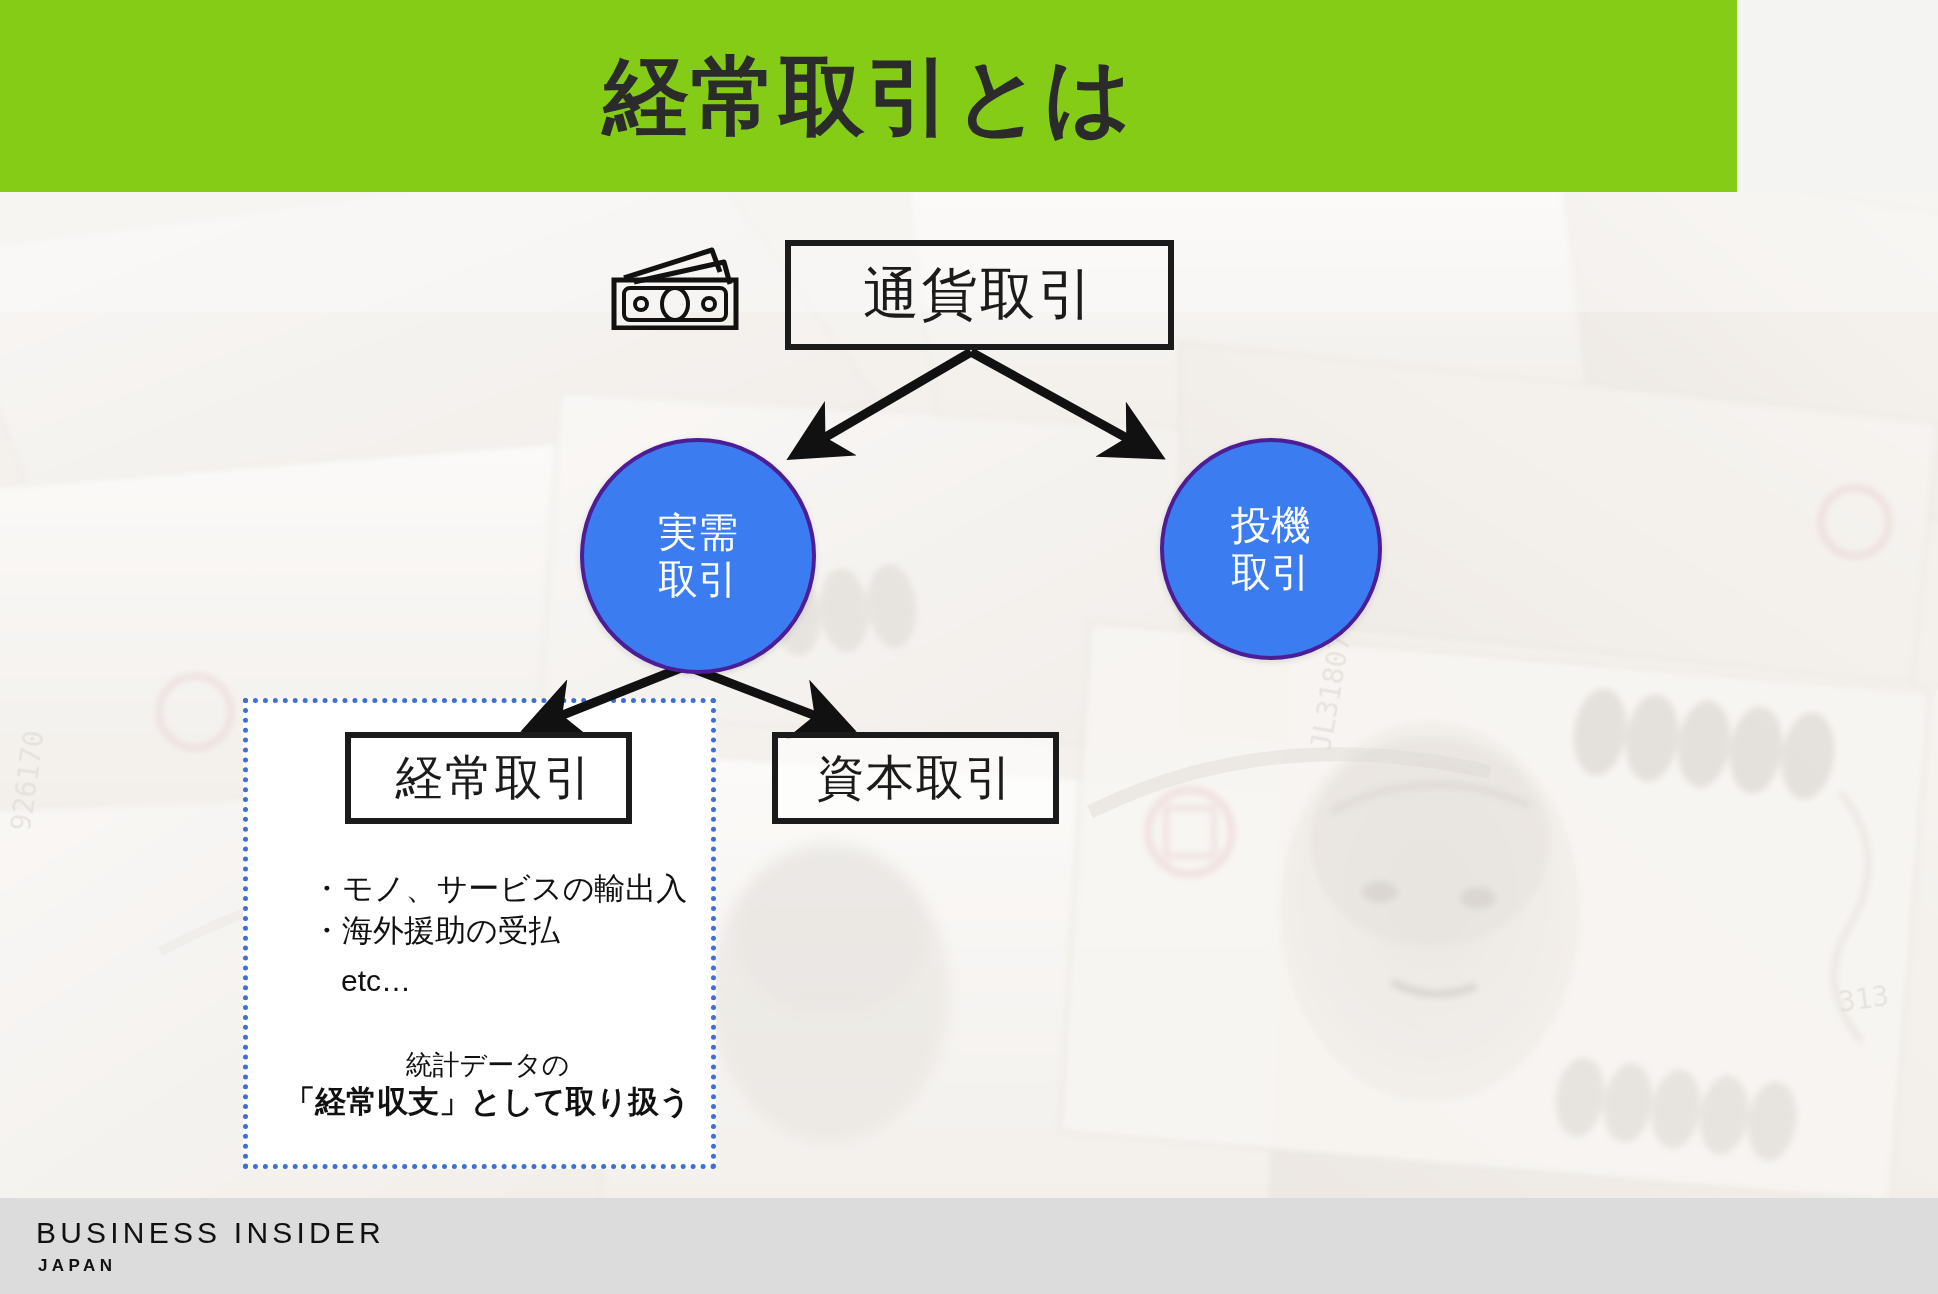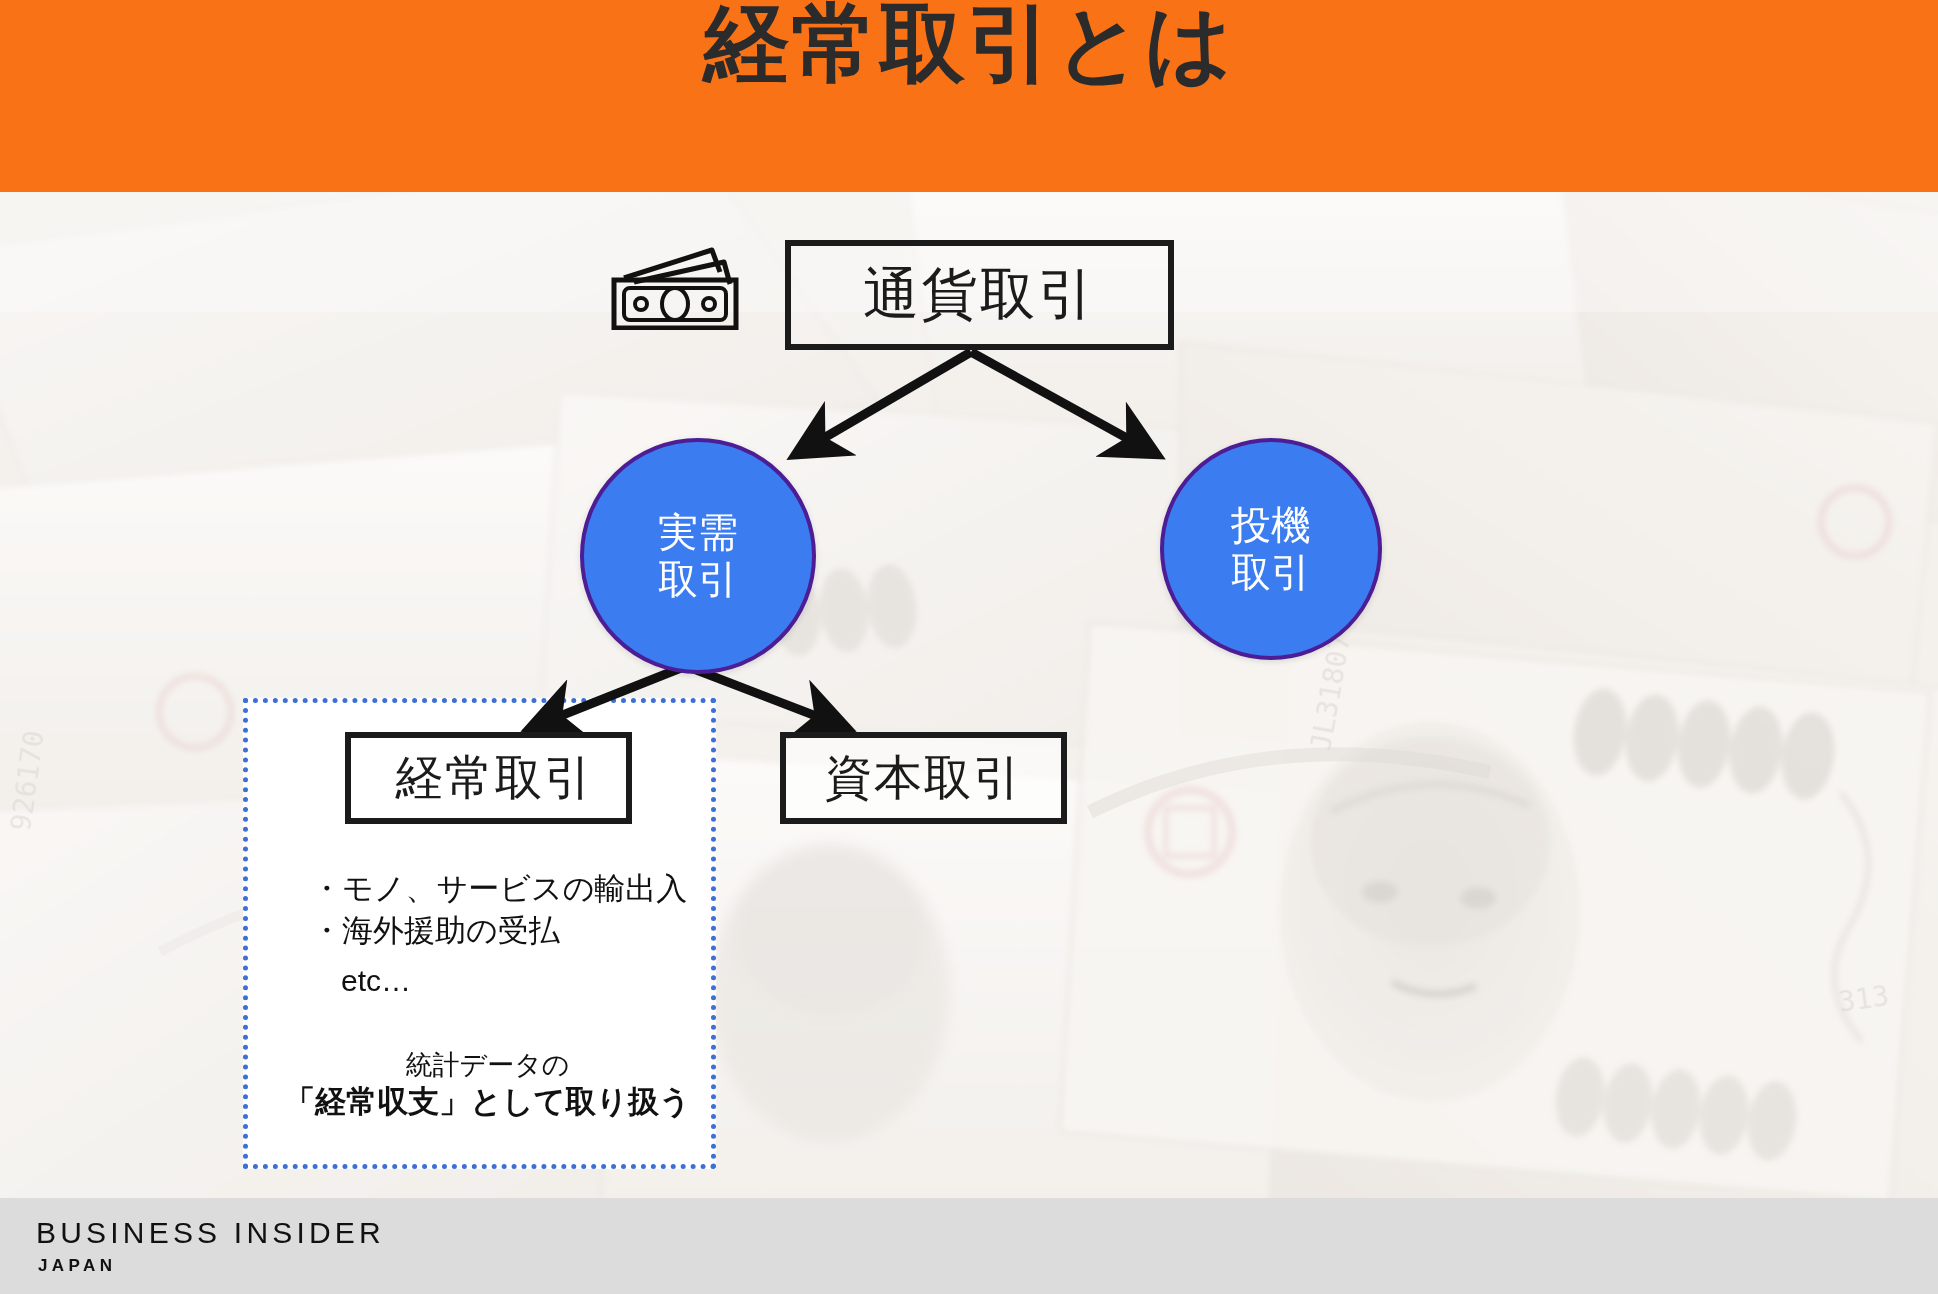--- a/index.html
+++ b/index.html
@@ -15,24 +15,25 @@
     width: 1938px;
     height: 1294px;
     overflow: hidden;
     background: #f4f4f3;
   }
 
   
   .header {
     position: absolute;
     left: 0; top: 0;
-    width: 1938px;
+    width: 1737px;
     height: 192px;
-    background: #f97316;
+    background: #84cc16;
     display: flex;
+    align-items: center;
     justify-content: center;
     z-index: 6;
   }
   .header-title {
     font-size: 86px;
     font-weight: 700;
     color: #2b2b2b;
     letter-spacing: 0.02em;
     line-height: 1;
     white-space: nowrap;
@@ -137,21 +138,20 @@
     background: #ffffff;
     letter-spacing: 0.03em;
     padding-left: 12px;
   }
   #box-capital {
     left: 764px; top: 732px;
     width: 287px; height: 92px;
     font-size: 48px;
     background: rgba(255,255,255,0.55);
     letter-spacing: 0.03em;
-    margin-left: 8px;
   }
 
   
   .node-circle {
     position: absolute;
     border-radius: 50%;
     background: #3b7df0;
     border: 4px solid #4c1d95;
     display: flex;
     flex-direction: column;

